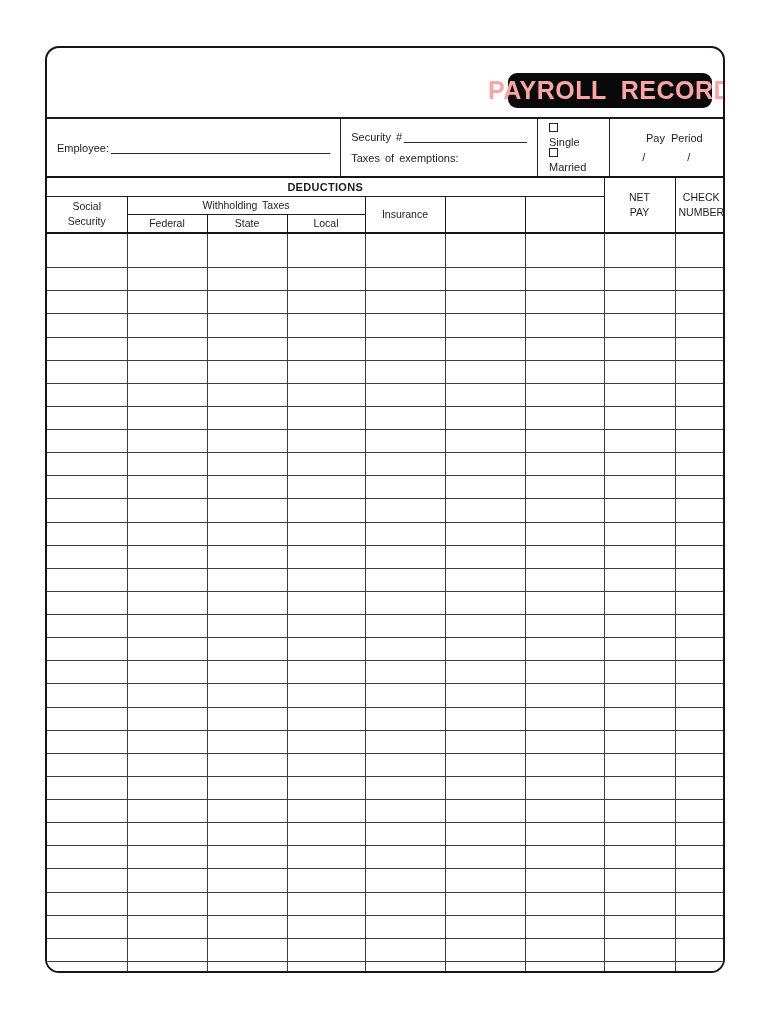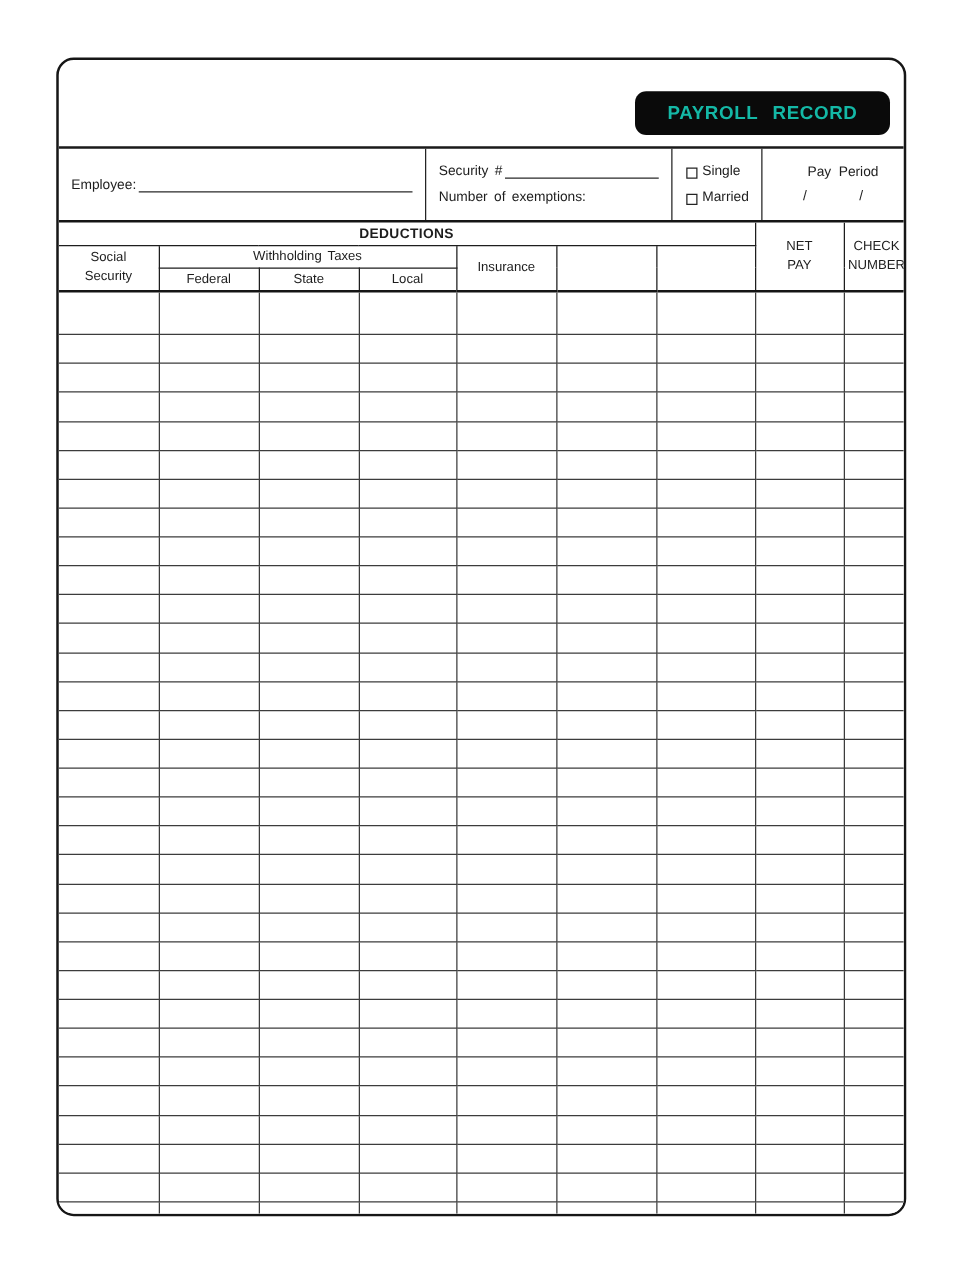--- a/index.html
+++ b/index.html
@@ -33,23 +33,23 @@
     position: absolute;
     right: 11px; top: 25px;
     width: 204px; height: 35px;
     background: #0a0a0a;
     border-radius: 9px;
     display: flex;
     align-items: center;
     justify-content: center;
   }
   .badge span {
-    color: #14b8a6;
+    color: #fca5a5;
     font-weight: bold;
-    font-size: 15px;
+    font-size: 25px;
     letter-spacing: 0.5px;
     word-spacing: 7px;
     white-space: nowrap;
   }
 
   
   .info-section {
     flex: 0 0 auto;
     height: 59px;
     border-top: 2px solid #1a1a1a;
@@ -69,21 +69,21 @@
   .info-payperiod { width: 115px; align-items: center; padding: 6px 4px; }
 
   .info-row { display: flex; align-items: flex-end; white-space: nowrap; }
   .info-row .label { word-spacing: 2px; }
   .fill-line {
     flex: 1 1 auto;
     border-bottom: 1.2px solid #2a2a2a;
     height: 12px;
     margin-left: 2px;
   }
-  .check-row { display: flex; align-items: flex-end; gap: 4px; }
+  .check-row { display: flex; align-items: flex-start; gap: 4px; flex-direction: column; }
   .checkbox {
     width: 9px; height: 9px;
     border: 1.2px solid #242424;
     display: inline-block;
     background: #ffffff;
     flex: 0 0 auto;
   }
   .payperiod-label { word-spacing: 3px; padding-left: 16px; }
   .slashes {
     display: flex;
@@ -146,21 +146,21 @@
         <span class="fill-line"></span>
       </div>
     </div>
 
     <div class="info-col info-mid">
       <div class="info-row">
         <span class="label">Security #</span>
         <span class="fill-line"></span>
       </div>
       <div class="info-row">
-        <span class="label">Number of exemptions:</span>
+        <span class="label">Taxes of exemptions:</span>
       </div>
     </div>
 
     <div class="info-col info-marital">
       <div class="check-row">
         <span class="checkbox"></span>
         <span>Single</span>
       </div>
       <div class="check-row">
         <span class="checkbox"></span>

